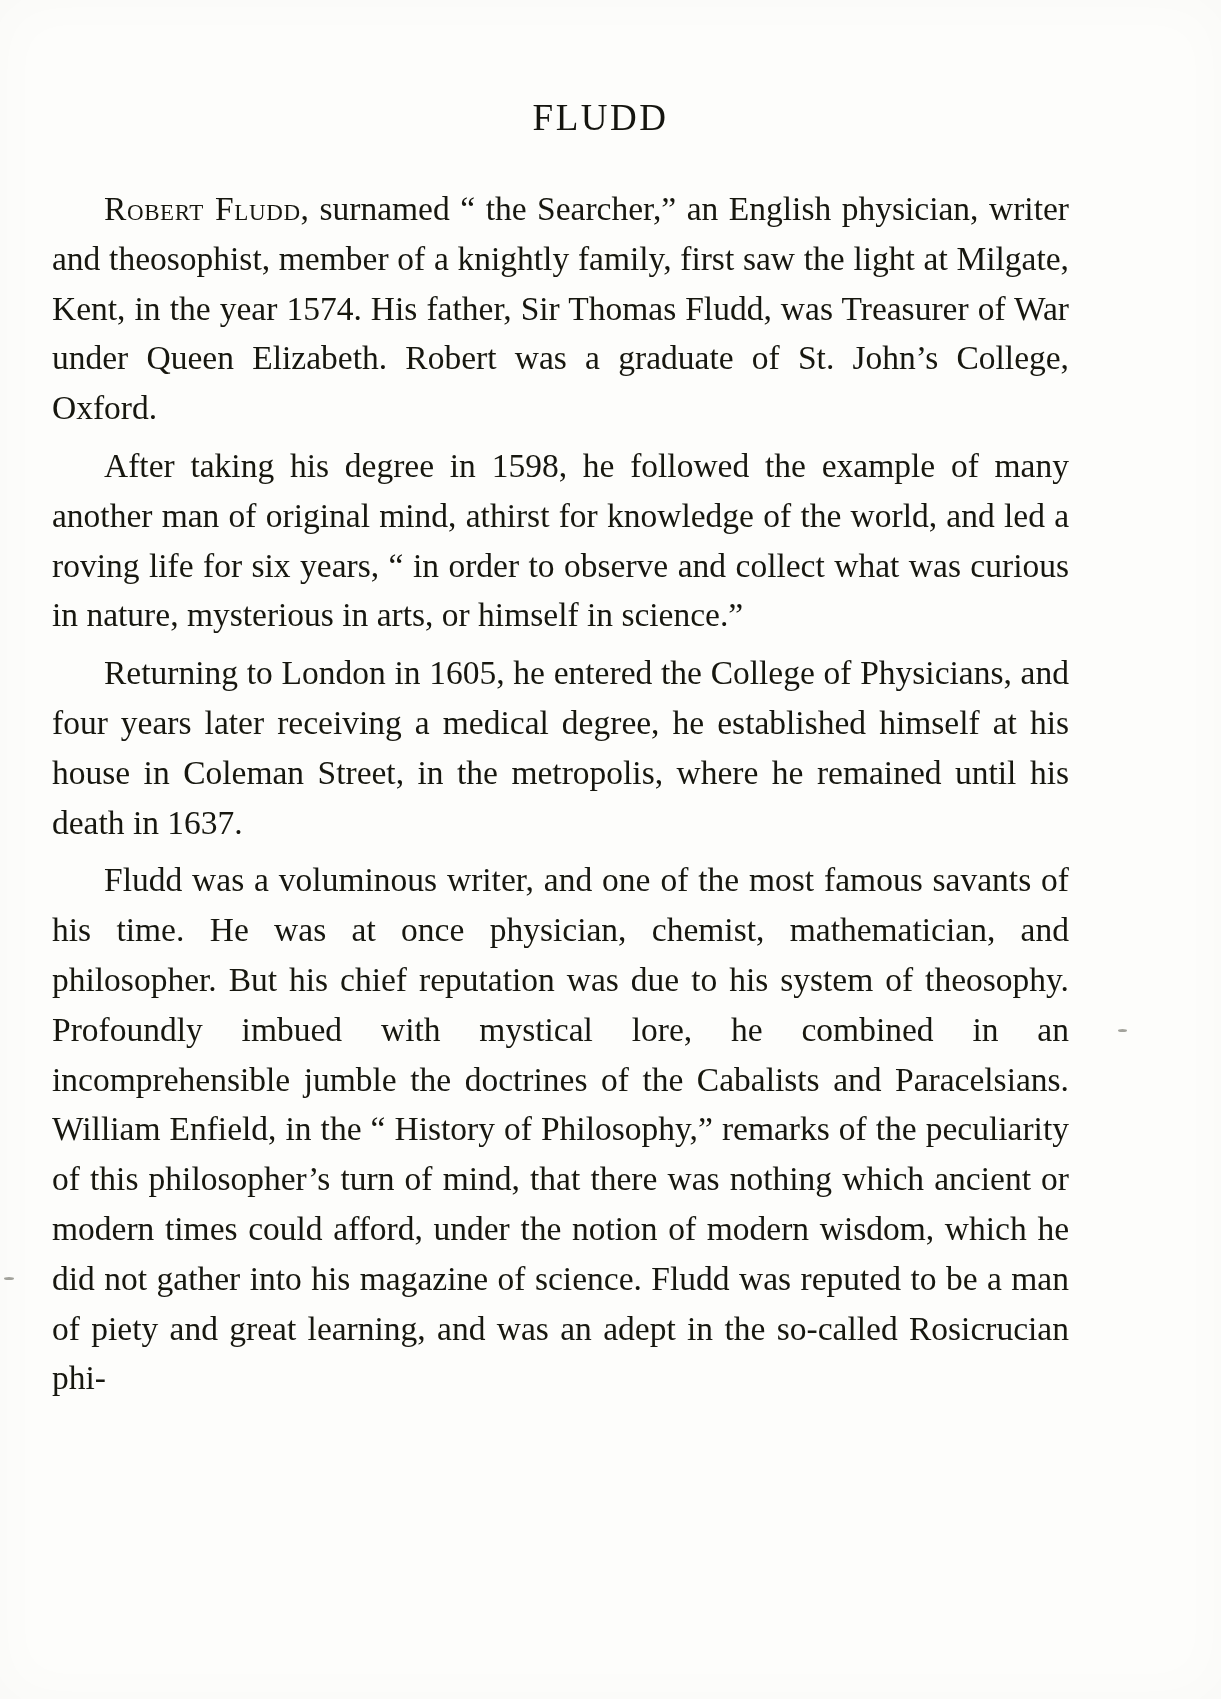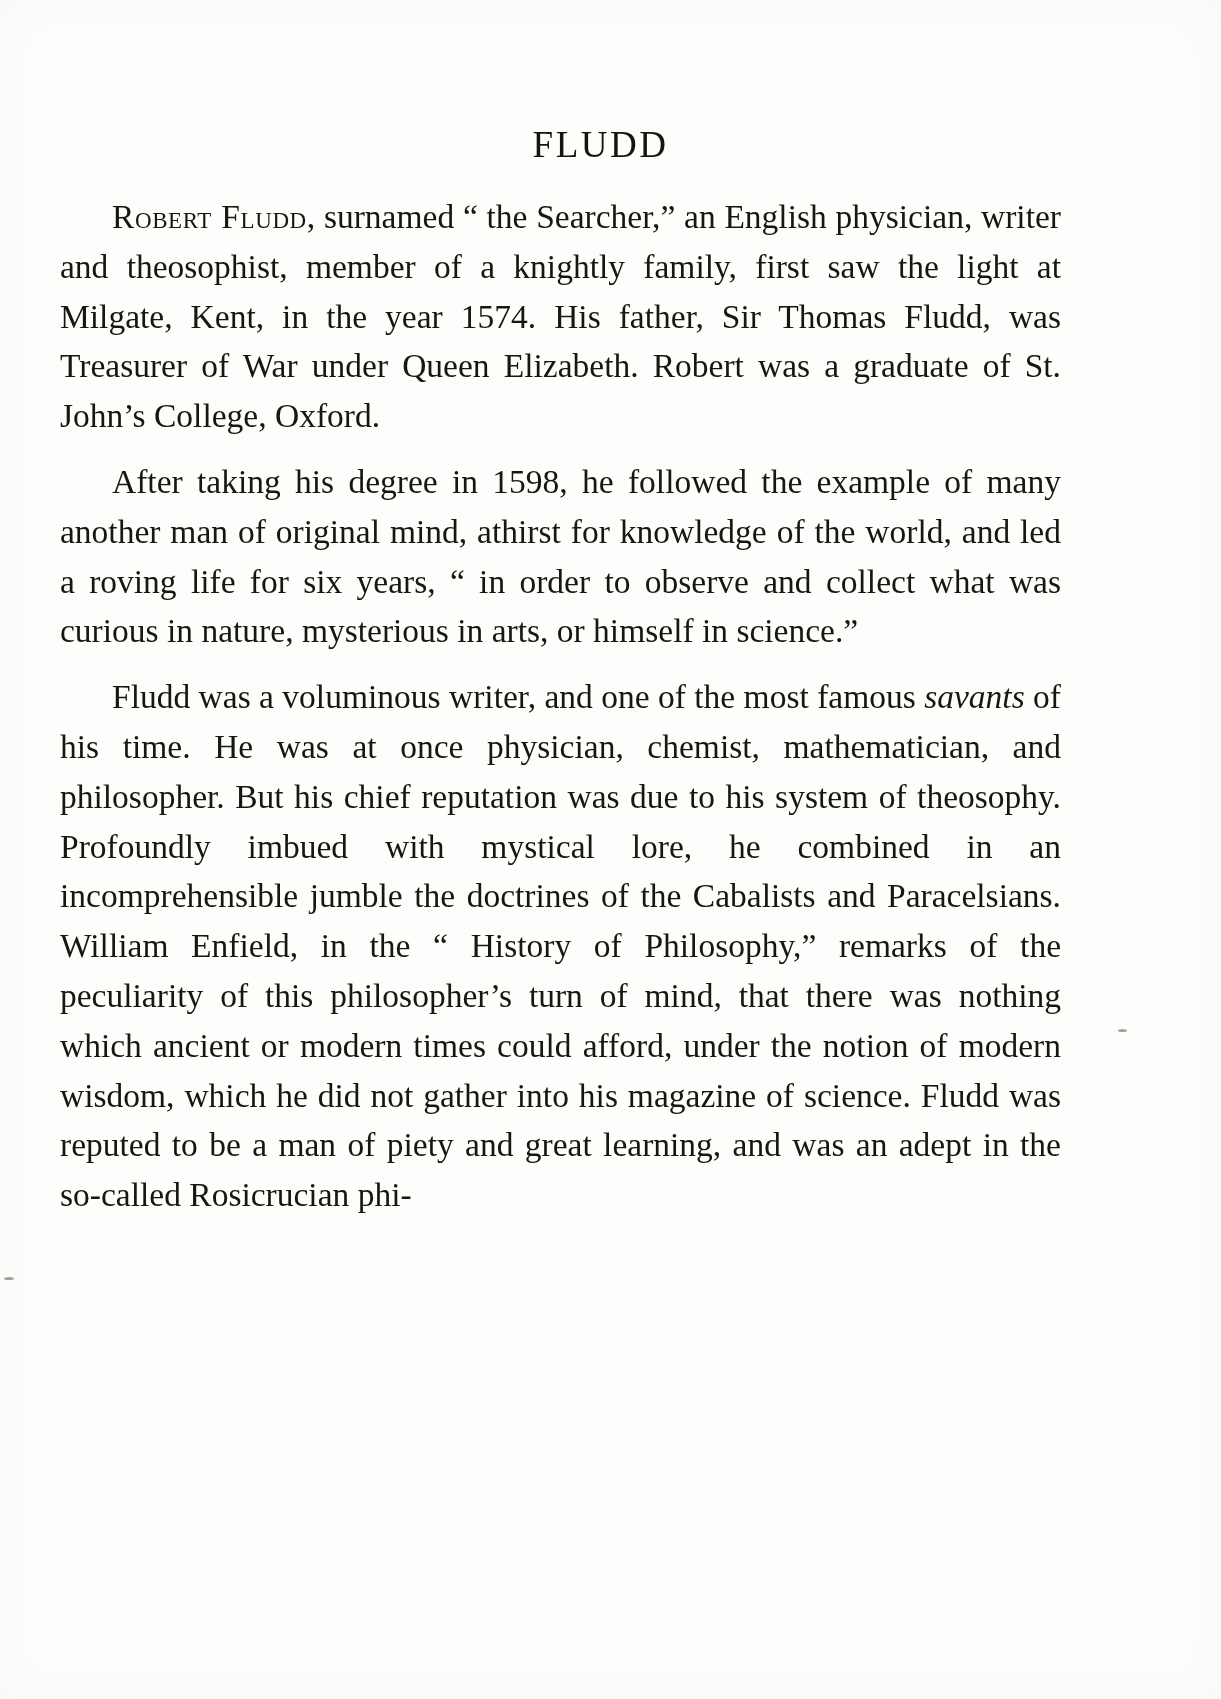--- a/index.html
+++ b/index.html
@@ -26,43 +26,42 @@
   .page-title {
     position: absolute;
     left: 0;
     top: 96px;
     width: 1201px;
     text-align: center;
     font-size: 37px;
     letter-spacing: 2.5px;
     font-weight: 400;
     color: #15150f;
-    margin-top: 27px;
   }
   .body-col {
     position: absolute;
     left: 44px;
     top: 176px;
     width: 1033px;
   }
   p {
-    margin: 16px;
+    margin: 8px;
     font-size: 33.5px;
     line-height: 49.8px;
     text-align: justify;
     text-justify: inter-word;
     color: #17170f;
     text-indent: 52px;
     hyphens: manual;
   }
   .smallcaps {
     font-variant: small-caps;
     letter-spacing: 0.6px;
   }
-  .italic { font-style: italic; }
+  .italic { }
   
   .speck {
     position: absolute;
     background: #59594e;
     opacity: 0.55;
     border-radius: 50%;
   }
   .speck.s1 { left: 1118px; top: 1029px; width: 9px; height: 3px; }
   .speck.s2 { left: 4px;   top: 1277px; width: 10px; height: 3px; }
   .edge-shade {
@@ -79,20 +78,21 @@
 <div class="page">
 
   <div class="page-title">FLUDD</div>
 
   <div class="body-col">
 
     <p><span class="smallcaps">Robert Fludd</span><span>, surnamed “ the Searcher,” an English phy­sician, writer and theosophist, member of a knightly family, first saw the light at Milgate, Kent, in the year 1574. His father, Sir Thomas Fludd, was Treasurer of War under Queen Elizabeth.  Robert was a graduate of St. John’s College, Oxford.</span></p>
 
     <p>After taking his degree in 1598, he followed the example of many another man of original mind, athirst for knowledge of the world, and led a roving life for six years, “ in order to observe and collect what was curious in nature, mysterious in arts, or himself in science.”</p>
 
+    <p>Returning to London in 1605, he entered the College of Physicians, and four years later receiving a medical degree, he established himself at his house in Coleman Street, in the me­tropolis, where he remained until his death in 1637.</p>
 
     <p><span>Fludd was a voluminous writer, and one of the most famous </span><span class="italic">savants</span><span> of his time. He was at once physician, chemist, ma­thematician, and philosopher.  But his chief reputation was due to his system of theosophy.  Profoundly imbued with mys­tical lore, he combined in an incomprehensible jumble the doctrines of the Cabalists and Paracelsians.  William Enfield, in the “ History of Philosophy,” remarks of the peculiarity of this philosopher’s turn of mind, that there was nothing which ancient or modern times could afford, under the notion of modern wisdom, which he did not gather into his magazine of science.  Fludd was reputed to be a man of piety and great learning, and was an adept in the so-called Rosicrucian phi-</span></p>
 
   </div>
 
   <div class="speck s1"></div>
   <div class="speck s2"></div>
   <div class="edge-shade"></div>
 </div>
 

